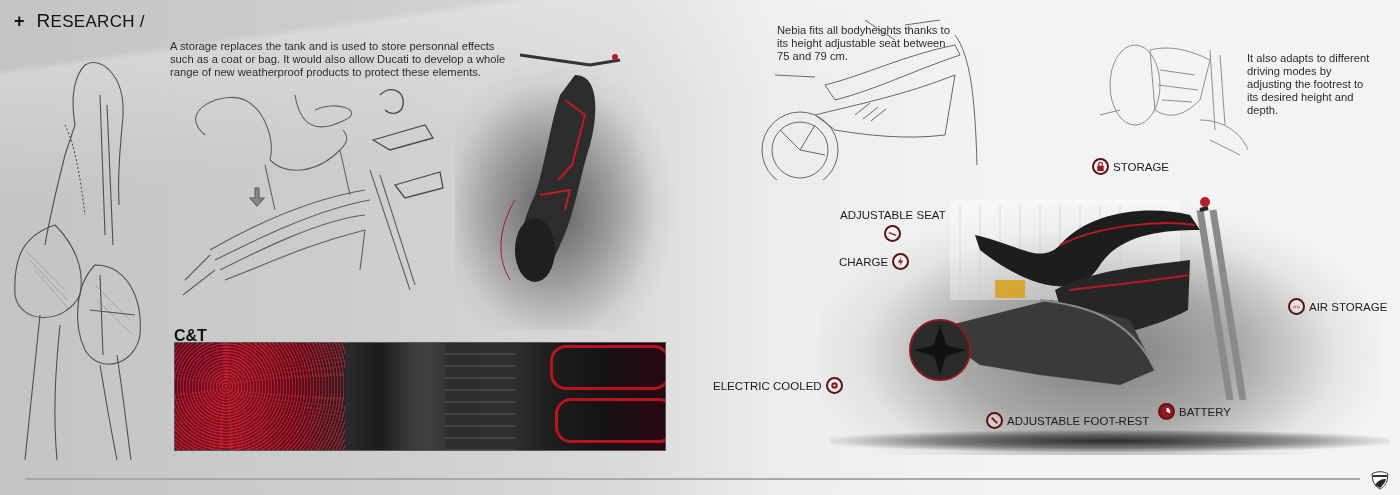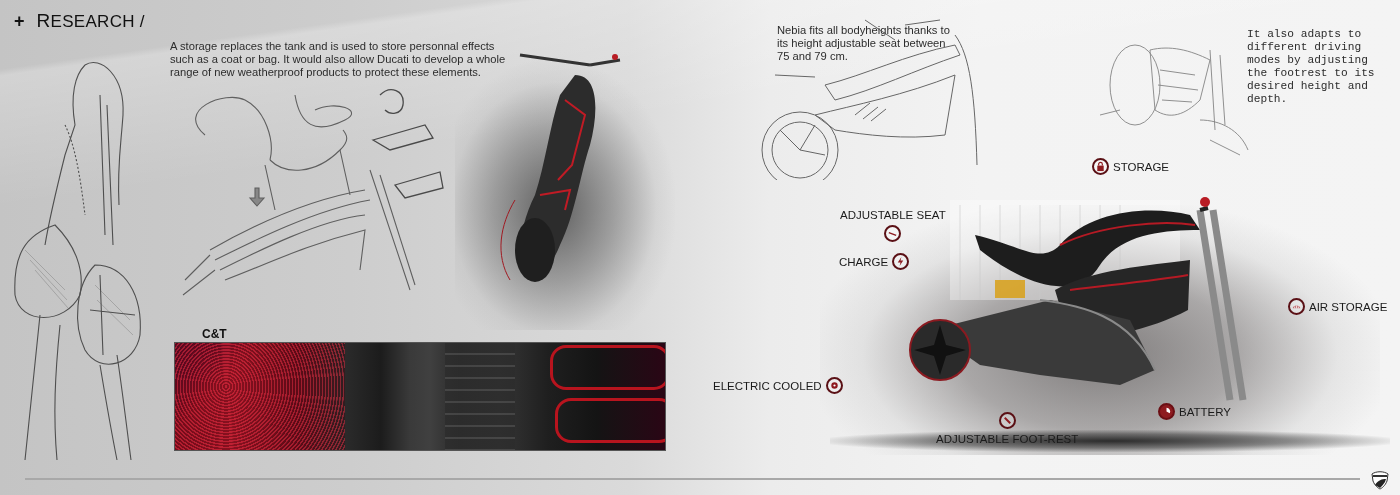--- a/index.html
+++ b/index.html
@@ -16,24 +16,24 @@
     pointer-events: none;
   }
   .header { position: absolute; left: 14px; top: 10px; display: flex; align-items: baseline; gap: 12px; }
   .header .plus { font-size: 18px; font-weight: bold; color: #111; }
   .header .title { font-size: 17px; color: #111; font-variant: small-caps; letter-spacing: 0.3px; }
   .header .title .big { font-size: 19px; }
 
   .para { position: absolute; font-size: 11.2px; line-height: 13px; color: #2c2c2c; }
   .para-storage { left: 170px; top: 40px; width: 345px; }
   .para-nebia { left: 733px; top: 24px; width: 175px; margin-left: 44px; }
-  .para-adapts { left: 1247px; top: 28px; width: 130px; font-family: Liberation Mono, monospace; }
+  .para-adapts { left: 1247px; top: 52px; width: 130px; }
 
   .sketch { position: absolute; }
-  .ct-label { position: absolute; left: 174px; top: 327px; font-size: 12px; font-weight: bold; color: #111; margin-left: 28px; }
+  .ct-label { position: absolute; left: 174px; top: 327px; font-size: 16px; font-weight: bold; color: #111; }
   .ct-strip {
     position: absolute; left: 174px; top: 342px; width: 492px; height: 109px;
     border: 1px solid #555;
     background:
       linear-gradient(135deg, rgba(90,10,40,0.85) 0%, rgba(90,10,40,0.5) 8%, rgba(0,0,0,0) 14%),
       linear-gradient(90deg, #8a1020 0%, #a81828 12%, #6a0f1c 25%, #2a2a2a 35%, #1c1c1c 42%, #3a3a3a 48%, #404040 52%, #2b2b2b 58%, #363636 66%, #1f1f1f 76%, #141414 86%, #2a0615 100%);
     overflow: hidden;
   }
   .ct-strip .tex1 {
     position: absolute; left: 0; top: 0; width: 170px; height: 109px;
@@ -227,21 +227,21 @@
 <div class="callout" style="left:713px;top:377px;">
   <span>ELECTRIC COOLED</span>
   <span class="ico">
     <svg viewBox="0 0 12 12">
         <circle cx="6" cy="6" r="3.5" fill="#8e1b20"></circle>
         <circle cx="6" cy="6" r="1.2" fill="#fff"></circle>
       </svg>
   </span>
 </div>
 
-<div class="callout" style="left:936px;top:412px;flex-direction:column;">
+<div class="callout" style="left:986px;top:412px;">
   <span class="ico">
     <svg viewBox="0 0 12 12">
         <path d="M3 3 L9 9" stroke="#8e1b20" stroke-width="2.2"></path>
       </svg>
   </span>
   <span>ADJUSTABLE FOOT-REST</span>
 </div>
 
 <div class="callout" style="left:1158px;top:403px;">
   <span class="ico fill">

